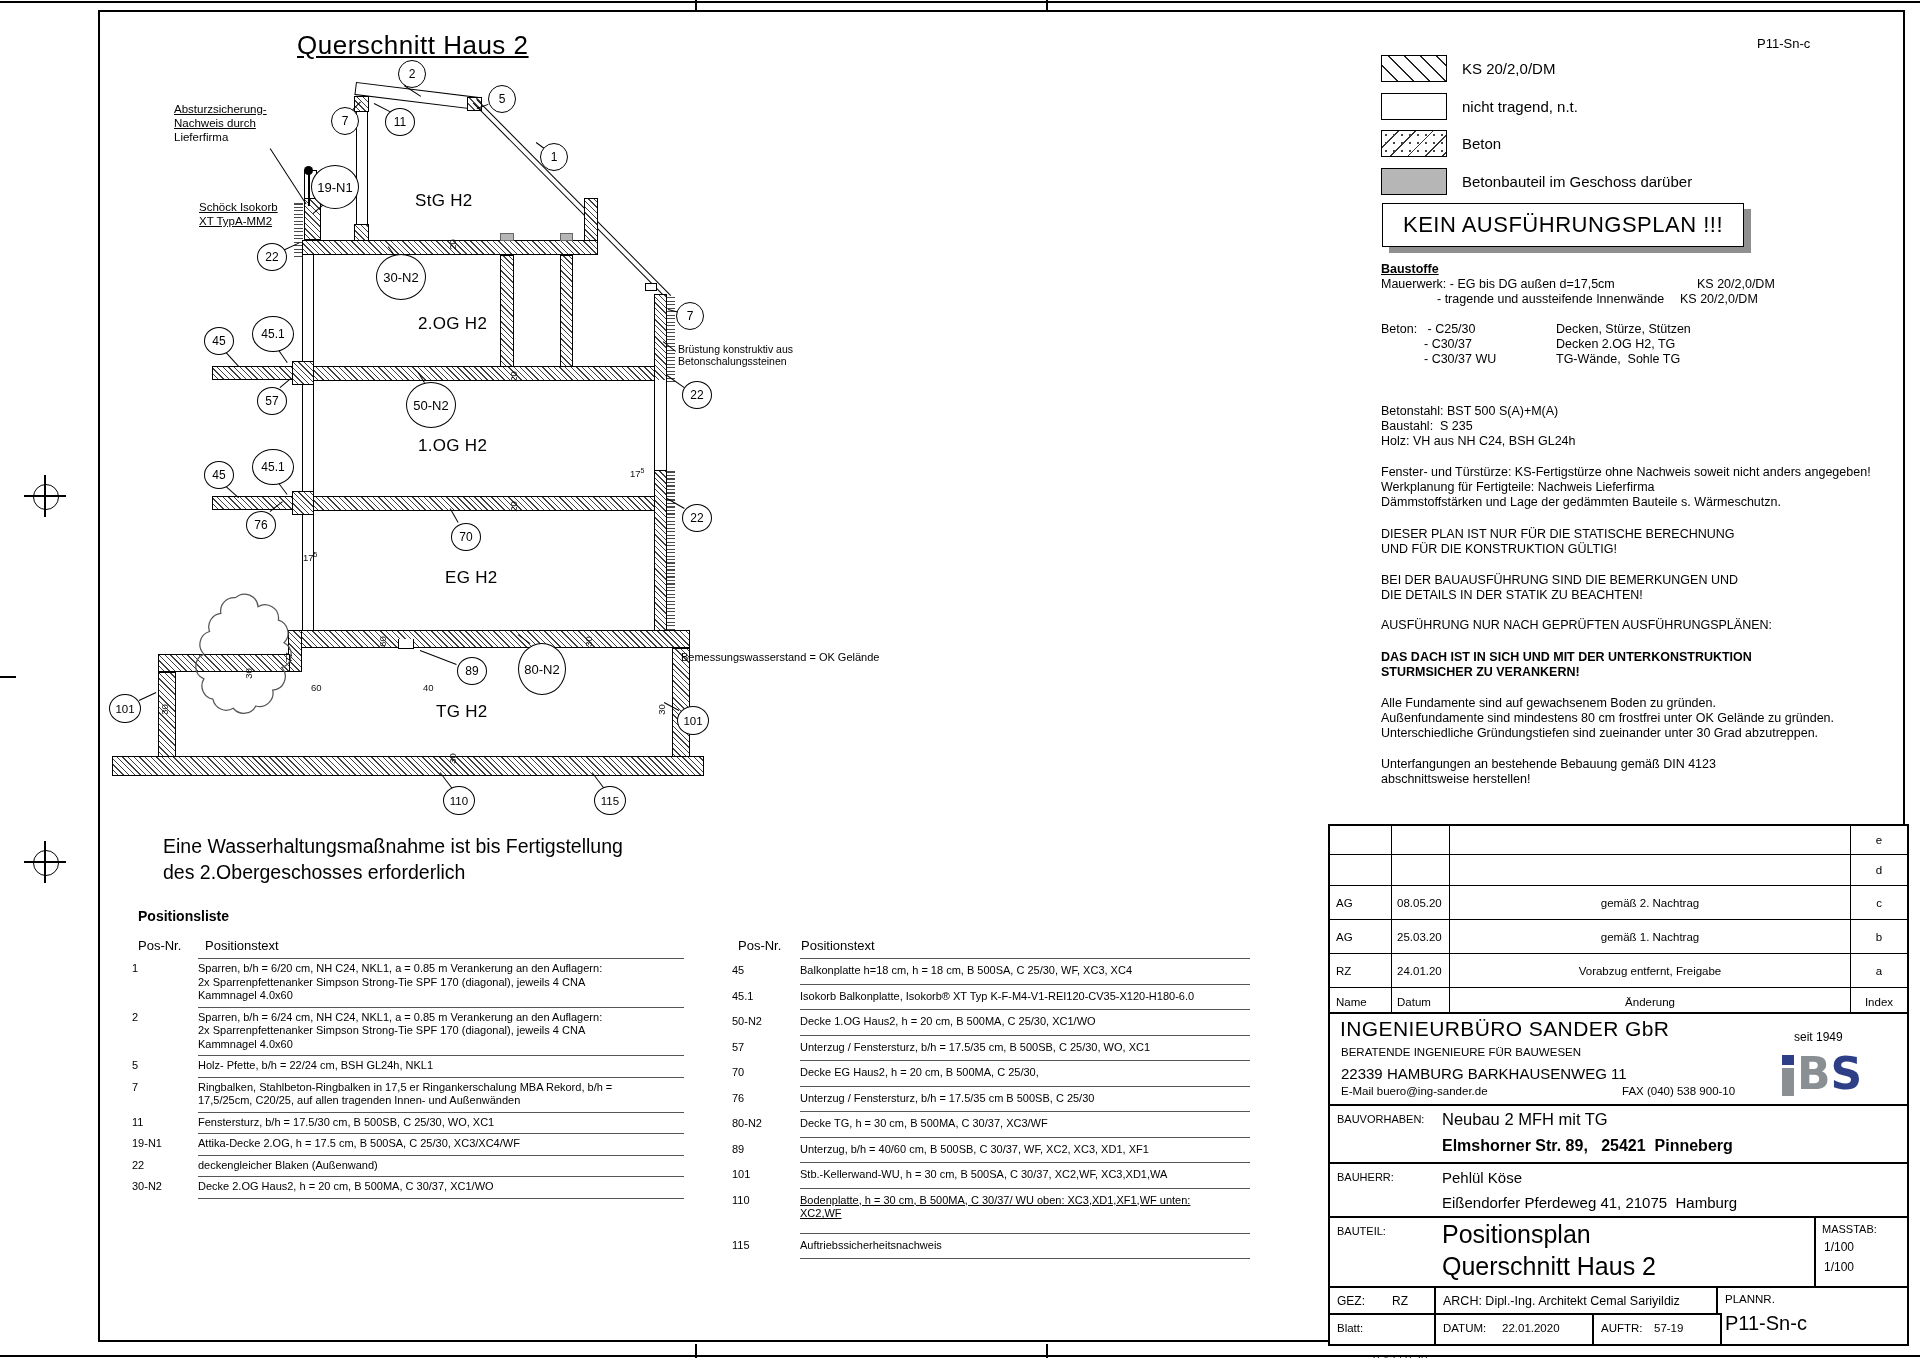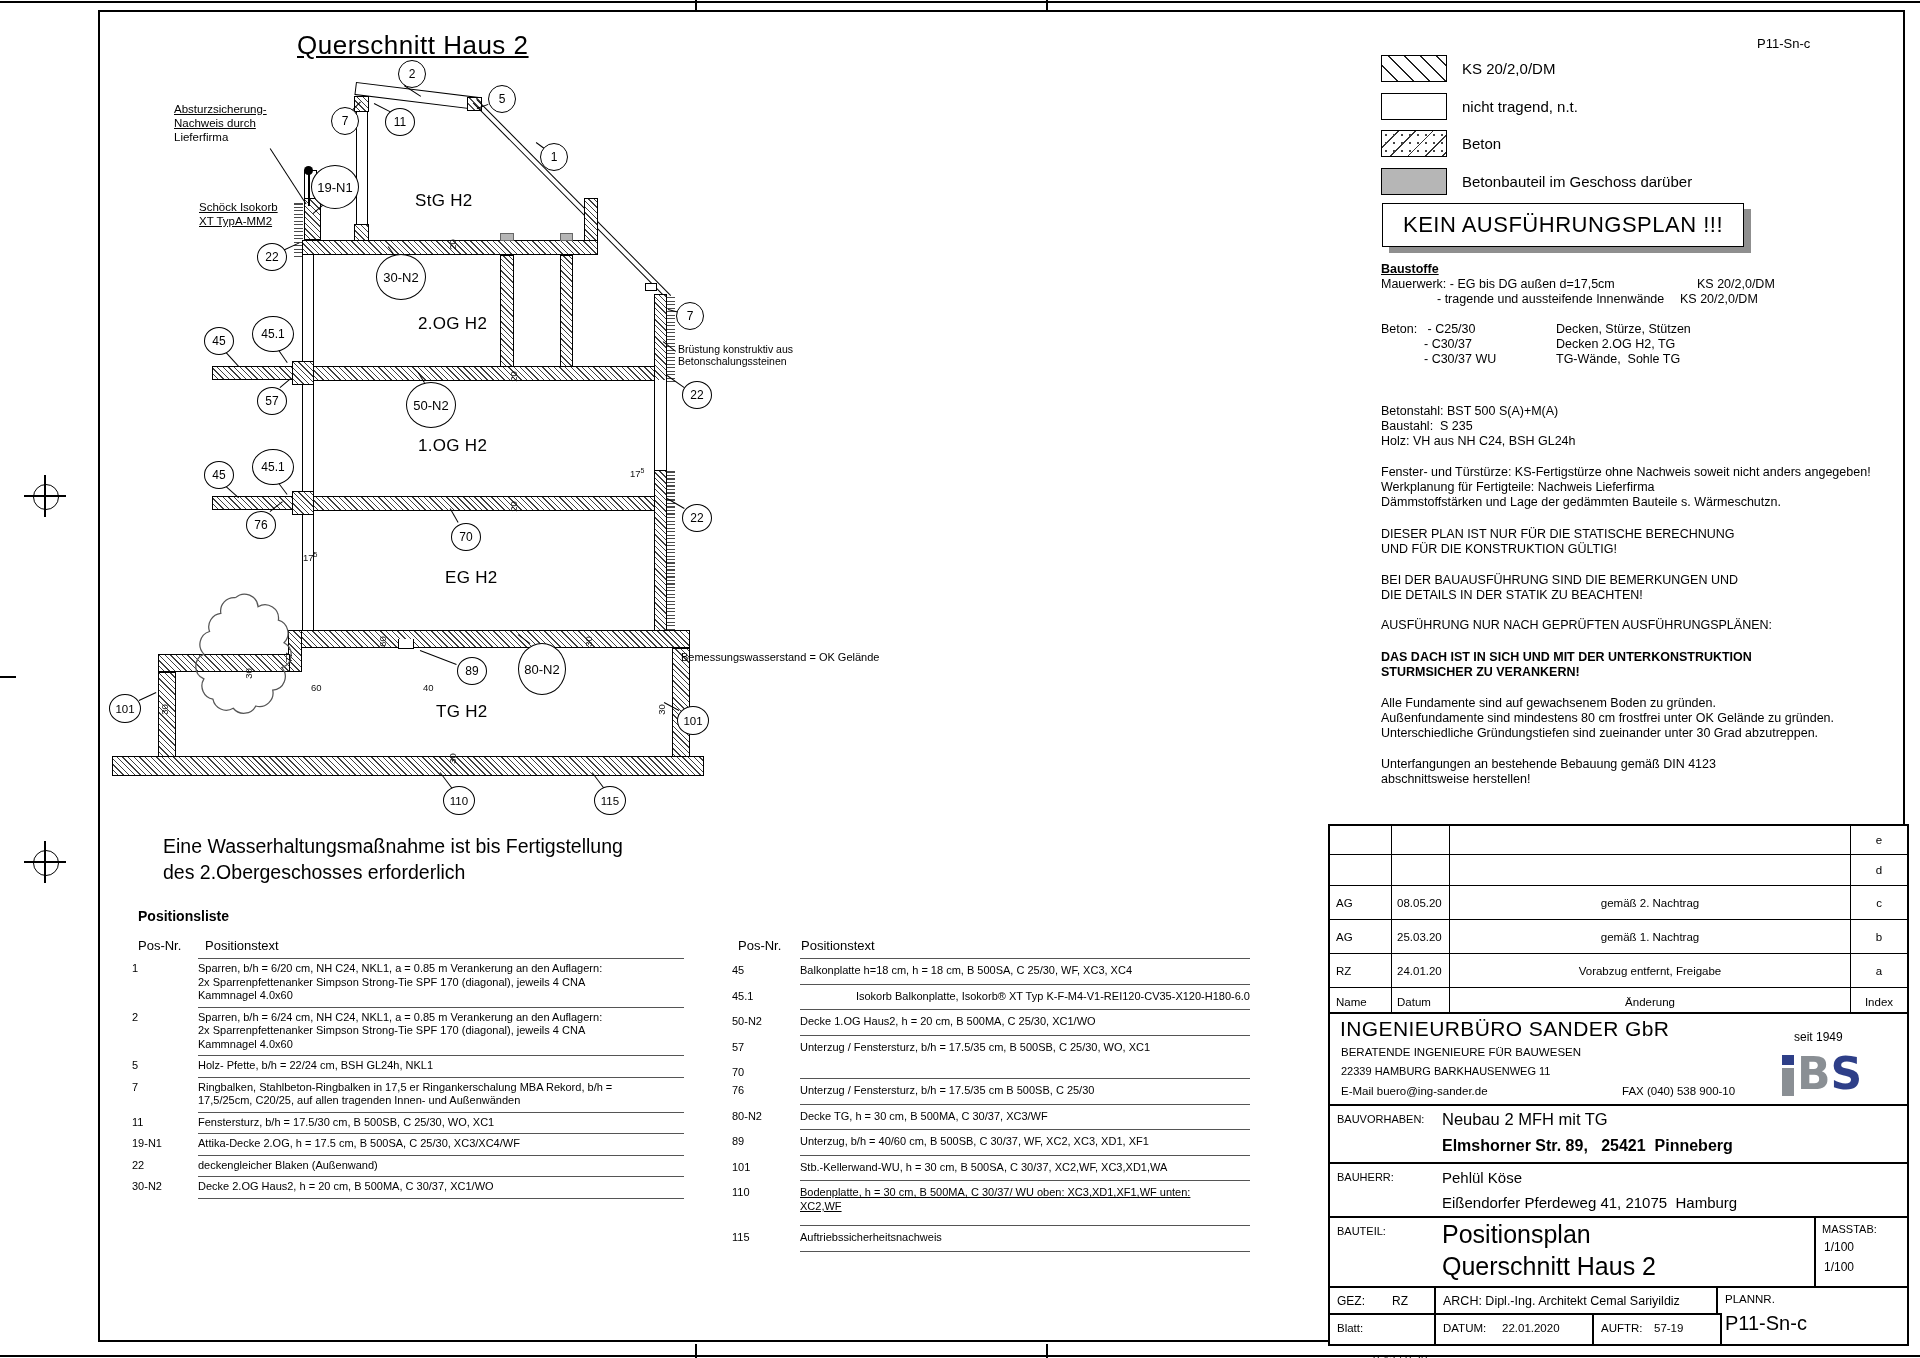--- a/index.html
+++ b/index.html
@@ -300,32 +300,33 @@
 </div>
 <div class="phead" style="left:738px;top:938px;">Pos-Nr.</div>
 <div class="phead" style="left:801px;top:938px;">Positionstext</div>
 <div class="ptab" style="left:732px;top:958px;width:518px;">
   <div class="prow">
       <div class="pnr" style="width:68px;padding-top:6px;">45</div>
       <div class="ptx prl" style="padding:5px 0 6px;">Balkonplatte  h=18 cm, h = 18 cm, B 500SA, C 25/30, WF, XC3, XC4</div>
     </div>
   <div class="prow">
       <div class="pnr" style="width:68px;padding-top:6px;">45.1</div>
-      <div class="ptx prl" style="padding:5px 0 6px;text-align:right;">Isokorb Balkonplatte, Isokorb® XT Typ K-F-M4-V1-REI120-CV35-X120-H180-6.0</div>
+      <div class="ptx prl" style="padding:5px 0 6px;">Isokorb Balkonplatte, Isokorb® XT Typ K-F-M4-V1-REI120-CV35-X120-H180-6.0</div>
     </div>
   <div class="prow">
       <div class="pnr" style="width:68px;padding-top:6px;">50-N2</div>
       <div class="ptx prl" style="padding:5px 0 6px;">Decke 1.OG Haus2, h = 20 cm, B 500MA, C 25/30,  XC1/WO</div>
     </div>
   <div class="prow">
       <div class="pnr" style="width:68px;padding-top:6px;">57</div>
       <div class="ptx prl" style="padding:5px 0 6px;">Unterzug / Fenstersturz, b/h = 17.5/35 cm, B 500SB, C 25/30, WO, XC1</div>
     </div>
   <div class="prow">
       <div class="pnr" style="width:68px;padding-top:6px;">70</div>
+      <div class="ptx prl" style="padding:5px 0 6px;">Decke EG Haus2, h = 20 cm, B 500MA, C 25/30,</div>
     </div>
   <div class="prow">
       <div class="pnr" style="width:68px;padding-top:6px;">76</div>
       <div class="ptx prl" style="padding:5px 0 6px;">Unterzug / Fenstersturz, b/h = 17.5/35 cm B 500SB, C 25/30</div>
     </div>
   <div class="prow">
       <div class="pnr" style="width:68px;padding-top:6px;">80-N2</div>
       <div class="ptx prl" style="padding:5px 0 6px;">Decke TG, h = 30 cm, B 500MA, C 30/37, XC3/WF</div>
     </div>
   <div class="prow">
@@ -382,21 +383,21 @@
       <div class="rc rc1">Name</div>
       <div class="rc rc2">Datum</div>
       <div class="rc rc3">Änderung</div>
       <div class="rc rc4">Index</div>
     </div>
 </div>
 
 <div class="tbox" style="left:1328px;top:1012px;width:577px;height:94px;">
   <div class="abs" style="left:10px;top:3px;font-size:21px;letter-spacing:.4px;">INGENIEURBÜRO SANDER GbR</div>
   <div class="abs" style="left:11px;top:32px;font-size:11.5px;">BERATENDE INGENIEURE FÜR BAUWESEN</div>
-  <div class="abs pre" style="left:11px;top:51px;font-size:11px;">22339 HAMBURG BARKHAUSENWEG 11</div>
+  <div class="abs pre" style="left:11px;top:51px;font-size:15px;">22339 HAMBURG BARKHAUSENWEG 11</div>
   <div class="abs" style="left:288px;top:51px;font-size:11.5px;margin-top:45px;">TEL. (040) 538 900-0</div>
   <div class="abs" style="left:11px;top:71px;font-size:11.5px;">E-Mail buero@ing-sander.de</div>
   <div class="abs" style="left:292px;top:71px;font-size:11.5px;">FAX (040) 538 900-10</div>
   <div class="abs" style="left:464px;top:16px;font-size:12px;">seit 1949</div>
   <div class="abs" style="left:452px;top:38px;display:flex;align-items:flex-end;font-family:'DejaVu Sans',sans-serif;font-weight:bold;line-height:1;">
     <span style="display:inline-block;margin-right:3px;">
       <span style="display:block;width:12px;height:10px;background:#2e3f88;"></span>
       <span style="display:block;width:12px;height:28px;background:#8a8f94;margin-top:3px;"></span>
     </span>
     <span style="font-size:44px;color:#8a8f94;">B</span>

